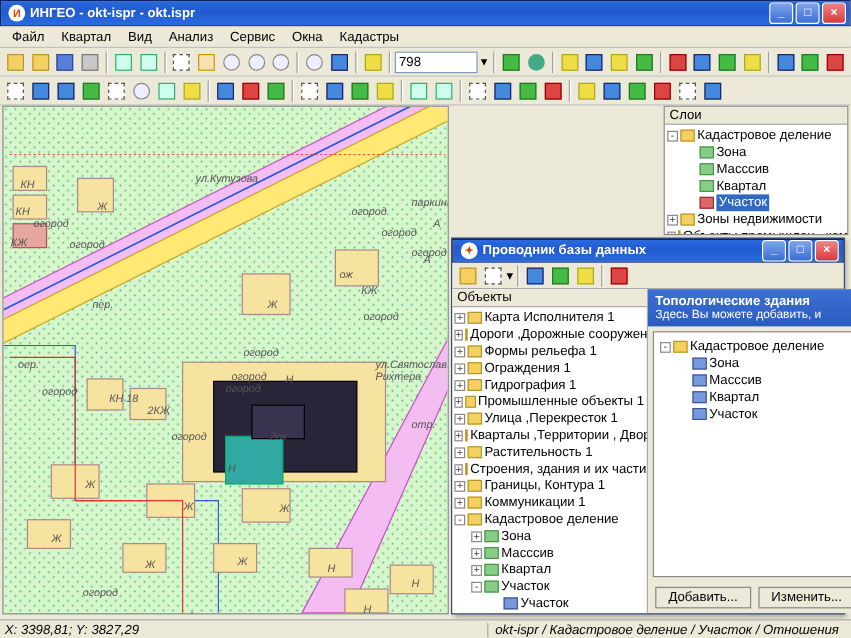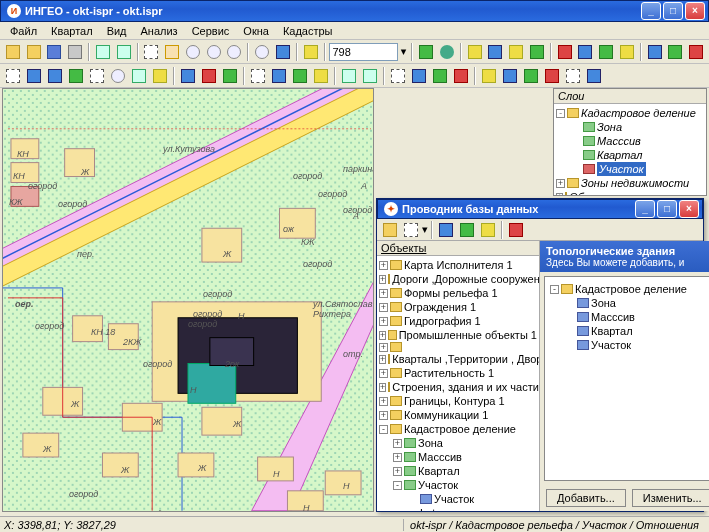--- a/index.html
+++ b/index.html
@@ -49,21 +49,21 @@
 
   
   .workspace { position:absolute; top:88px; left:0; right:0; bottom:16px;}
   .map { position:absolute; left:2px; top:0; width:372px; height:424px; border:1px solid #888;
     background:#d6f7c9; overflow:hidden;}
   .map svg { position:absolute; inset:0;}
   .map .lbl { position:absolute; font-size:9px; color:#555; font-style:italic;}
 
   
   .layers { position:absolute; top:0; right:2px; width:154px; height:108px;
-    border:1px solid #888; background:#fff; overflow:hidden;font-style:italic;}
+    border:1px solid #888; background:#fff; overflow:hidden;}
   .layers .hdr { background:#ece9d8; border-bottom:1px solid #aaa; padding:1px 4px;}
   .tree { padding:2px 2px; line-height:14px;}
   .tree .node { white-space:nowrap; display:flex; align-items:center; gap:2px;}
   .tree .exp { width:9px; height:9px; border:1px solid #888; background:#fff;
     text-align:center; line-height:7px; font-size:9px; color:#444;}
   .tree .nic { width:12px;height:10px;background:#f4d060;border:1px solid #b7952a;}
   .tree .nic.g{background:#8c8;border-color:#494;}
   .tree .nic.r{background:#d66;border-color:#933;}
   .tree .nic.b{background:#79d;border-color:#459;}
   .tree .sel { background:#316ac5; color:#fff; padding:0 2px;}
@@ -71,21 +71,21 @@
   .tree .ind2{padding-left:28px;}
 
   
   .childwin { position:absolute; left:376px; top:110px; width:328px; height:314px;
     border:1px solid #0a246a; background:#ece9d8; box-shadow:2px 2px 4px rgba(0,0,0,.3);}
   .childwin .titlebar { height:20px;}
   .child-tb { height:22px; background:#ece9d8; border-bottom:1px solid #aaa;
     display:flex; align-items:center; padding:0 3px; gap:1px;}
   .child-body { position:absolute; top:42px; left:0; right:0; bottom:0; display:flex;}
   .obj-pane { width:163px; border-right:1px solid #aaa; background:#fff; display:flex; flex-direction:column;}
-  .obj-pane .hdr { background:#ece9d8; border-bottom:1px solid #aaa; padding:1px 4px;text-decoration:underline;}
+  .obj-pane .hdr { background:#ece9d8; border-bottom:1px solid #aaa; padding:1px 4px;}
   .obj-pane .tree { flex:1; overflow:auto; padding-left:2px;}
   .right-pane { flex:1; background:#ece9d8; display:flex; flex-direction:column;}
   .blue-banner { background:linear-gradient(#3d6fd4,#2a5cc0); color:#fff; padding:4px 6px;}
   .blue-banner b{font-size:11px;}
   .blue-banner div{font-size:10px;}
   .rel-tree { flex:1; background:#fff; margin:4px; border:1px solid #888; padding:3px; overflow-x:auto;}
   .bbtns { display:flex; gap:6px; padding:4px 6px; justify-content:flex-end;}
   .bbtn { border:1px solid #888; background:#ece9d8; padding:2px 10px; cursor:default;}
 
   
@@ -363,21 +363,21 @@
       <div class="lbl" style="left: 32px; top: 232px;">огород</div>
       <div class="lbl" style="left: 140px; top: 270px;">огород</div>
       <div class="lbl" style="left: 300px; top: 170px;">огород</div>
       <div class="lbl" style="left: 66px; top: 400px;">огород</div>
       <div class="lbl" style="left: 130px; top: 420px;">огород</div>
       <div class="lbl" style="left: 160px; top: 55px; text-align: right;">ул.Кутузова</div>
       <div class="lbl" style="left: 310px; top: 210px;">ул.Святослав. Рихтера</div>
       <div class="lbl" style="left: 340px; top: 75px;">паркинг</div>
       <div class="lbl" style="left: 340px; top: 260px;">отр.</div>
       <div class="lbl" style="left: 40px; top: 160px; margin-left: 34px;">пер.</div>
-      <div class="lbl" style="left: 12px; top: 210px; font-weight: bold;">оер.</div>
+      <div class="lbl" style="left: 12px; top: 210px;">оер.</div>
       <div class="lbl" style="left: 78px; top: 78px;">Ж</div>
       <div class="lbl" style="left: 14px; top: 60px;">КН</div>
       <div class="lbl" style="left: 10px; top: 82px;">КН</div>
       <div class="lbl" style="left: 6px; top: 108px;">КЖ</div>
       <div class="lbl" style="left: 280px; top: 135px;">ож</div>
       <div class="lbl" style="left: 298px; top: 148px;">КЖ</div>
       <div class="lbl" style="left: 220px; top: 160px;">Ж</div>
       <div class="lbl" style="left: 88px; top: 238px;">КН 18</div>
       <div class="lbl" style="left: 120px; top: 248px;">2КЖ</div>
       <div class="lbl" style="left: 235px; top: 222px;">Н</div>
@@ -500,20 +500,21 @@
               <span>Гидрография 1</span>
             </div>
             <div class="node ind0">
               <span class="exp">+</span>
               <span class="nic "></span>
               <span>Промышленные объекты 1</span>
             </div>
             <div class="node ind0">
               <span class="exp">+</span>
               <span class="nic "></span>
+              <span>Улица ,Перекресток 1</span>
             </div>
             <div class="node ind0">
               <span class="exp">+</span>
               <span class="nic "></span>
               <span>Кварталы ,Территории , Дворы</span>
             </div>
             <div class="node ind0">
               <span class="exp">+</span>
               <span class="nic "></span>
               <span>Растительность 1</span>
@@ -609,14 +610,14 @@
         </div>
       </div>
     </div>
   </div>
 
 </div>
 
 <div class="status">
   <span>X: 3398,81; Y: 3827,29</span>
   <span class="cell" style="flex:1"></span>
-  <span class="cell">okt-ispr / Кадастровое рельефа / Участок / Отношения</span>
+  <span class="cell">okt-ispr / Кадастровое деление / Участок / Отношения</span>
 </div>
 
 </body></html>

